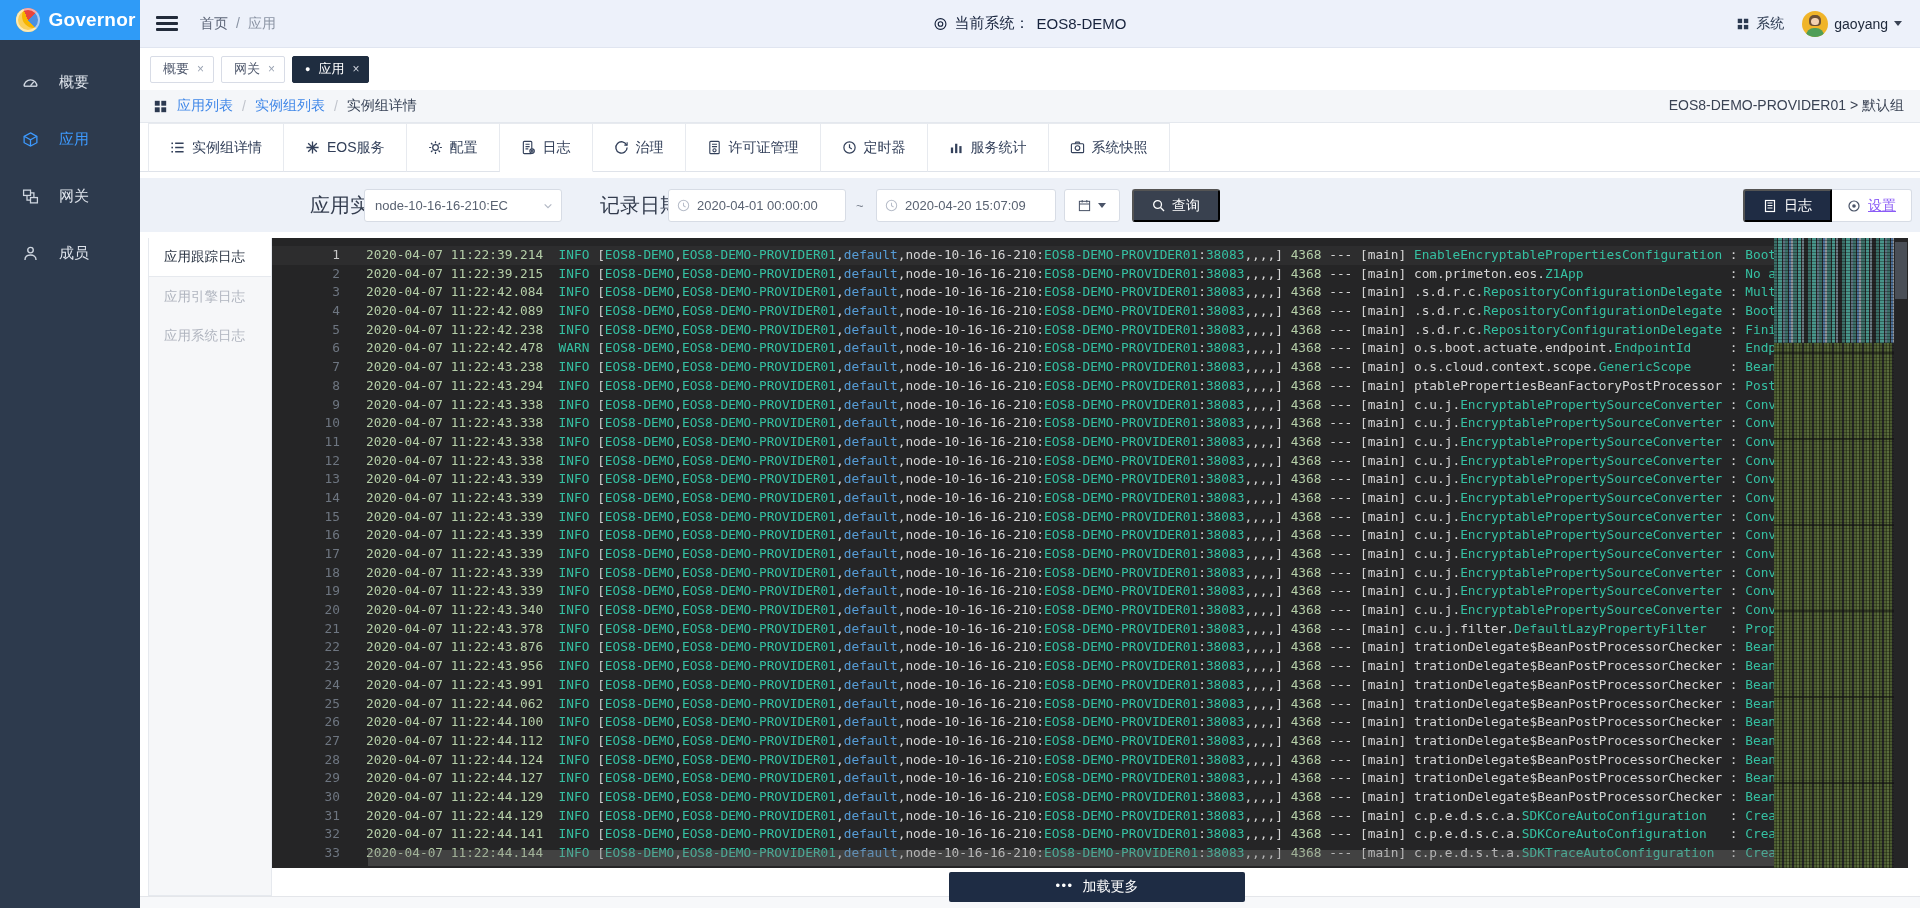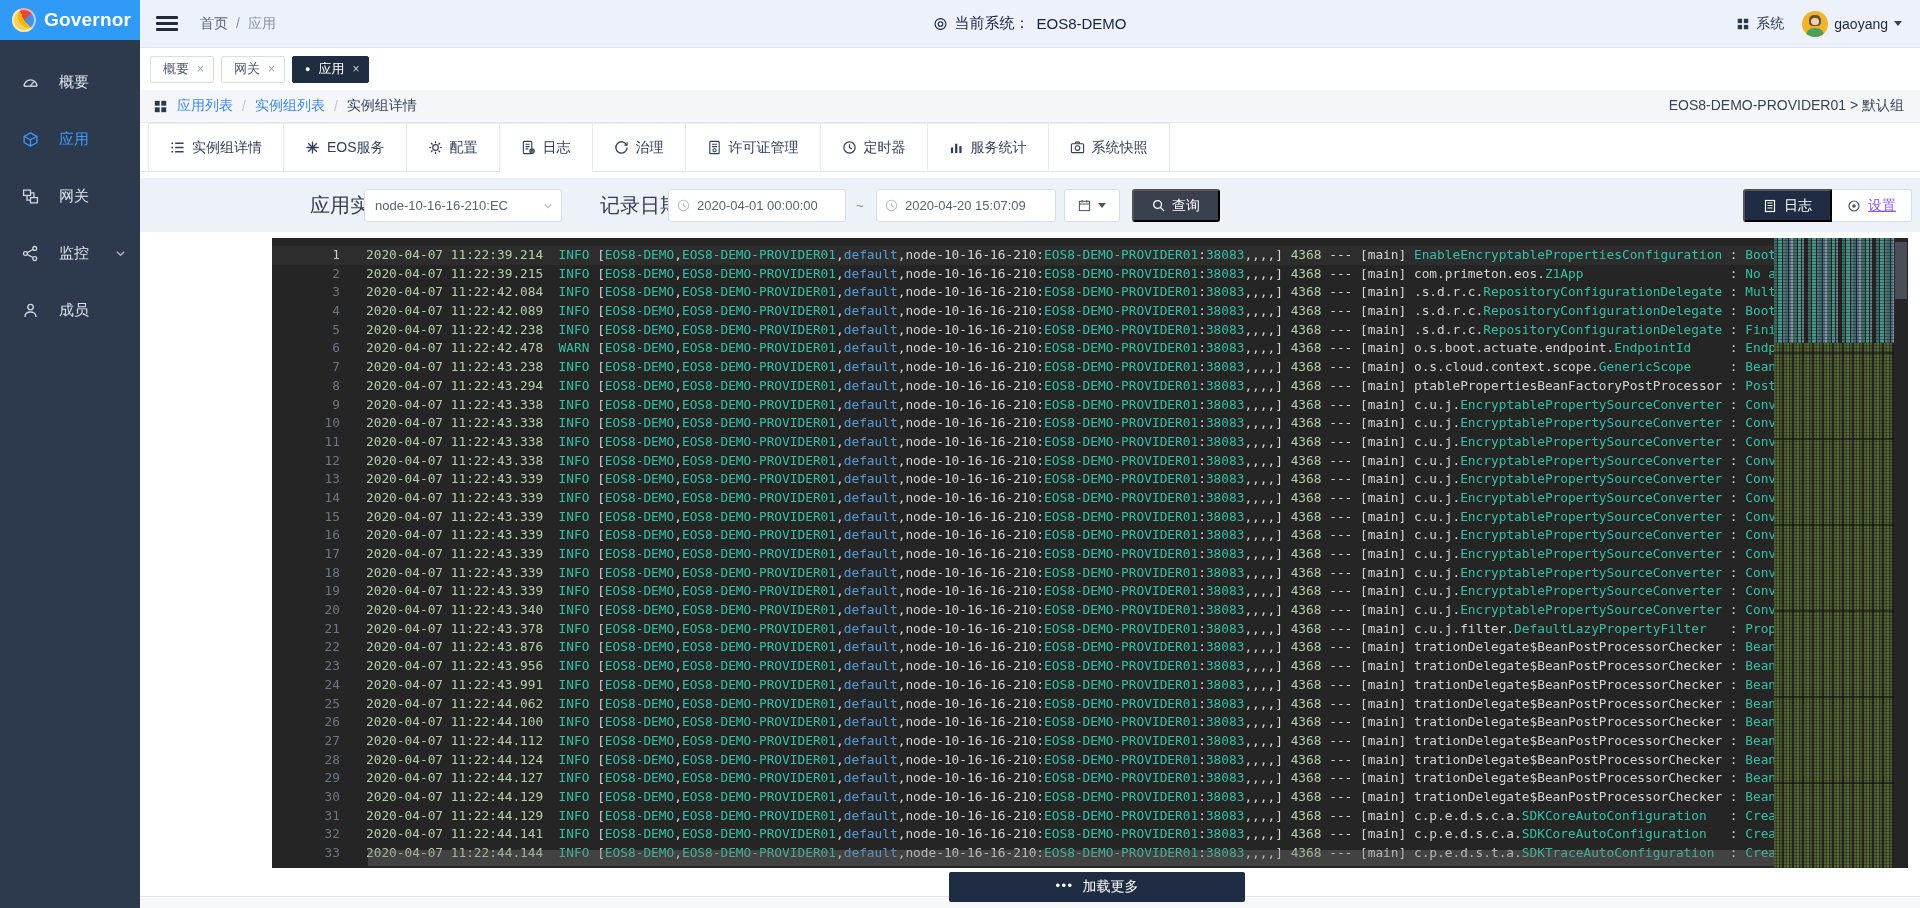--- a/index.html
+++ b/index.html
@@ -2,21 +2,21 @@
 <html><head>
 <meta charset="utf-8">
 <style>
   * { margin:0; padding:0; box-sizing:border-box; }
   html,body { width:1920px; height:908px; overflow:hidden; background:#fff;
     font-family:"Liberation Sans","DejaVu Sans",sans-serif; }
   .app { position:relative; width:1920px; height:908px; }
 
   
   .sidebar { position:absolute; left:0; top:0; width:140px; height:908px; background:#2d3a4d; z-index:5; }
-  .logo { height:40px; background:#2f9bf7; display:flex; align-items:center; padding-left:12px; gap:8px; }
+  .logo { height:40px; background:#2f9bf7; display:flex; align-items:center; padding-left:12px; gap:8px;justify-content:center; }
   .logo-text { color:#fff; font-size:19px; font-weight:bold; letter-spacing:.2px; }
   .logo-swirl { width:24px; height:24px; border-radius:50%;
     background:conic-gradient(from 210deg,#f7b500 0 35%,#e8453c 35% 55%,#4a90e2 55% 80%,#f7b500 80% 100%);
     box-shadow:inset 0 0 0 2px rgba(255,255,255,.55), inset 6px -4px 0 0 rgba(255,255,255,.35); }
   .side-menu { padding-top:14px; }
   .side-item { height:57px; display:flex; align-items:center; padding-left:22px; gap:20px;
     color:#dfe4ec; font-size:15px; cursor:pointer; position:relative; }
   .side-item .si-icon { width:17px; height:17px; color:#cfd6e0; display:flex; }
   .side-item.active, .side-item.active .si-icon { color:#3d9aff; }
   .side-item .chev { position:absolute; right:14px; color:#aab3c2; width:11px; height:11px; }
@@ -173,36 +173,20 @@
             <svg width="17" height="17" viewBox="0 0 16 16" fill="none" stroke="currentColor" stroke-width="1.2">
               <rect x="1.5" y="2" width="6.5" height="5"></rect>
               <rect x="8" y="9" width="6.5" height="5"></rect>
               <path d="M4.7 7v4.5h3.3M11.2 9V4.5H8"></path>
             </svg>
           </span>
           <span>网关</span>
         </div>
         <div class="side-item">
           <span class="si-icon">
-            <svg width="17" height="17" viewBox="0 0 16 16" fill="none" stroke="currentColor" stroke-width="1.2">
-              <circle cx="3.2" cy="8" r="1.8"></circle>
-              <circle cx="12" cy="3.2" r="1.8"></circle>
-              <circle cx="12" cy="12.8" r="1.8"></circle>
-              <path d="M4.8 7.2l5.5-3M4.8 8.8l5.5 3"></path>
-            </svg>
-          </span>
-          <span>监控</span>
-          <span class="chev">
-            <svg width="11" height="11" viewBox="0 0 12 12" fill="none" stroke="currentColor" stroke-width="1.5">
-              <path d="M2 4l4 4 4-4"></path>
-            </svg>
-          </span>
-        </div>
-        <div class="side-item">
-          <span class="si-icon">
             <svg width="17" height="17" viewBox="0 0 16 16" fill="none" stroke="currentColor" stroke-width="1.3">
               <circle cx="8" cy="4.8" r="2.6"></circle>
               <path d="M2.8 14c0-3 2.3-4.6 5.2-4.6s5.2 1.6 5.2 4.6"></path>
             </svg>
           </span>
           <span>成员</span>
         </div>
       </nav>
   </aside>
 
@@ -418,20 +402,25 @@
         <svg class="bi" viewBox="0 0 14 14" width="13" height="13">
           <circle cx="7" cy="7" r="5" fill="none" stroke="#4a5468" stroke-width="1.2"></circle>
           <circle cx="7" cy="7" r="1.8" fill="#4a5468"></circle>
         </svg>
         <span>设置</span>
       </button>
     </div>
   </div>
 
   <div class="content">
+    <div class="logtabs" id="logtabs">
+        <div class="logtab active">应用跟踪日志</div>
+        <div class="logtab">应用引擎日志</div>
+        <div class="logtab">应用系统日志</div>
+      </div>
     <div class="console">
       <div class="code" id="code">
           <div class="ll cur"><span class="ln">1</span><span class="lt"><span class="c-n">2020-04-07 11:22:39.214</span><span class="c-t">  INFO</span><span class="c-w"> [</span><span class="c-t">EOS8-DEMO</span><span class="c-w">,</span><span class="c-t">EOS8-DEMO-PROVIDER01</span><span class="c-w">,</span><span class="c-b">default</span><span class="c-w">,node-10-16-16-210:</span><span class="c-t">EOS8-DEMO-PROVIDER01</span><span class="c-w">:</span><span class="c-t">38083</span><span class="c-w">,,,,]</span><span class="c-n"> 4368</span><span class="c-w"> --- [main] </span><span class="c-t">EnableEncryptablePropertiesConfiguration</span><span class="c-w"> : </span><span class="c-t">Boot</span></span></div>
           <div class="ll"><span class="ln">2</span><span class="lt"><span class="c-n">2020-04-07 11:22:39.215</span><span class="c-t">  INFO</span><span class="c-w"> [</span><span class="c-t">EOS8-DEMO</span><span class="c-w">,</span><span class="c-t">EOS8-DEMO-PROVIDER01</span><span class="c-w">,</span><span class="c-b">default</span><span class="c-w">,node-10-16-16-210:</span><span class="c-t">EOS8-DEMO-PROVIDER01</span><span class="c-w">:</span><span class="c-t">38083</span><span class="c-w">,,,,]</span><span class="c-n"> 4368</span><span class="c-w"> --- [main] </span><span class="c-w">com.primeton.eos.</span><span class="c-t">Z1App                  </span><span class="c-w"> : </span><span class="c-t">No a</span></span></div>
           <div class="ll"><span class="ln">3</span><span class="lt"><span class="c-n">2020-04-07 11:22:42.084</span><span class="c-t">  INFO</span><span class="c-w"> [</span><span class="c-t">EOS8-DEMO</span><span class="c-w">,</span><span class="c-t">EOS8-DEMO-PROVIDER01</span><span class="c-w">,</span><span class="c-b">default</span><span class="c-w">,node-10-16-16-210:</span><span class="c-t">EOS8-DEMO-PROVIDER01</span><span class="c-w">:</span><span class="c-t">38083</span><span class="c-w">,,,,]</span><span class="c-n"> 4368</span><span class="c-w"> --- [main] </span><span class="c-w">.s.d.r.c.</span><span class="c-t">RepositoryConfigurationDelegate</span><span class="c-w"> : </span><span class="c-t">Mult</span></span></div>
           <div class="ll"><span class="ln">4</span><span class="lt"><span class="c-n">2020-04-07 11:22:42.089</span><span class="c-t">  INFO</span><span class="c-w"> [</span><span class="c-t">EOS8-DEMO</span><span class="c-w">,</span><span class="c-t">EOS8-DEMO-PROVIDER01</span><span class="c-w">,</span><span class="c-b">default</span><span class="c-w">,node-10-16-16-210:</span><span class="c-t">EOS8-DEMO-PROVIDER01</span><span class="c-w">:</span><span class="c-t">38083</span><span class="c-w">,,,,]</span><span class="c-n"> 4368</span><span class="c-w"> --- [main] </span><span class="c-w">.s.d.r.c.</span><span class="c-t">RepositoryConfigurationDelegate</span><span class="c-w"> : </span><span class="c-t">Boot</span></span></div>
           <div class="ll"><span class="ln">5</span><span class="lt"><span class="c-n">2020-04-07 11:22:42.238</span><span class="c-t">  INFO</span><span class="c-w"> [</span><span class="c-t">EOS8-DEMO</span><span class="c-w">,</span><span class="c-t">EOS8-DEMO-PROVIDER01</span><span class="c-w">,</span><span class="c-b">default</span><span class="c-w">,node-10-16-16-210:</span><span class="c-t">EOS8-DEMO-PROVIDER01</span><span class="c-w">:</span><span class="c-t">38083</span><span class="c-w">,,,,]</span><span class="c-n"> 4368</span><span class="c-w"> --- [main] </span><span class="c-w">.s.d.r.c.</span><span class="c-t">RepositoryConfigurationDelegate</span><span class="c-w"> : </span><span class="c-t">Fini</span></span></div>
           <div class="ll"><span class="ln">6</span><span class="lt"><span class="c-n">2020-04-07 11:22:42.478</span><span class="c-t">  WARN</span><span class="c-w"> [</span><span class="c-t">EOS8-DEMO</span><span class="c-w">,</span><span class="c-t">EOS8-DEMO-PROVIDER01</span><span class="c-w">,</span><span class="c-b">default</span><span class="c-w">,node-10-16-16-210:</span><span class="c-t">EOS8-DEMO-PROVIDER01</span><span class="c-w">:</span><span class="c-t">38083</span><span class="c-w">,,,,]</span><span class="c-n"> 4368</span><span class="c-w"> --- [main] </span><span class="c-w">o.s.boot.actuate.endpoint.</span><span class="c-t">EndpointId    </span><span class="c-w"> : </span><span class="c-t">Endp</span></span></div>
           <div class="ll"><span class="ln">7</span><span class="lt"><span class="c-n">2020-04-07 11:22:43.238</span><span class="c-t">  INFO</span><span class="c-w"> [</span><span class="c-t">EOS8-DEMO</span><span class="c-w">,</span><span class="c-t">EOS8-DEMO-PROVIDER01</span><span class="c-w">,</span><span class="c-b">default</span><span class="c-w">,node-10-16-16-210:</span><span class="c-t">EOS8-DEMO-PROVIDER01</span><span class="c-w">:</span><span class="c-t">38083</span><span class="c-w">,,,,]</span><span class="c-n"> 4368</span><span class="c-w"> --- [main] </span><span class="c-w">o.s.cloud.context.scope.</span><span class="c-t">GenericScope    </span><span class="c-w"> : </span><span class="c-t">Bean</span></span></div>
           <div class="ll"><span class="ln">8</span><span class="lt"><span class="c-n">2020-04-07 11:22:43.294</span><span class="c-t">  INFO</span><span class="c-w"> [</span><span class="c-t">EOS8-DEMO</span><span class="c-w">,</span><span class="c-t">EOS8-DEMO-PROVIDER01</span><span class="c-w">,</span><span class="c-b">default</span><span class="c-w">,node-10-16-16-210:</span><span class="c-t">EOS8-DEMO-PROVIDER01</span><span class="c-w">:</span><span class="c-t">38083</span><span class="c-w">,,,,]</span><span class="c-n"> 4368</span><span class="c-w"> --- [main] </span><span class="c-w">ptablePropertiesBeanFactoryPostProcessor</span><span class="c-t"></span><span class="c-w"> : </span><span class="c-t">Post</span></span></div>

